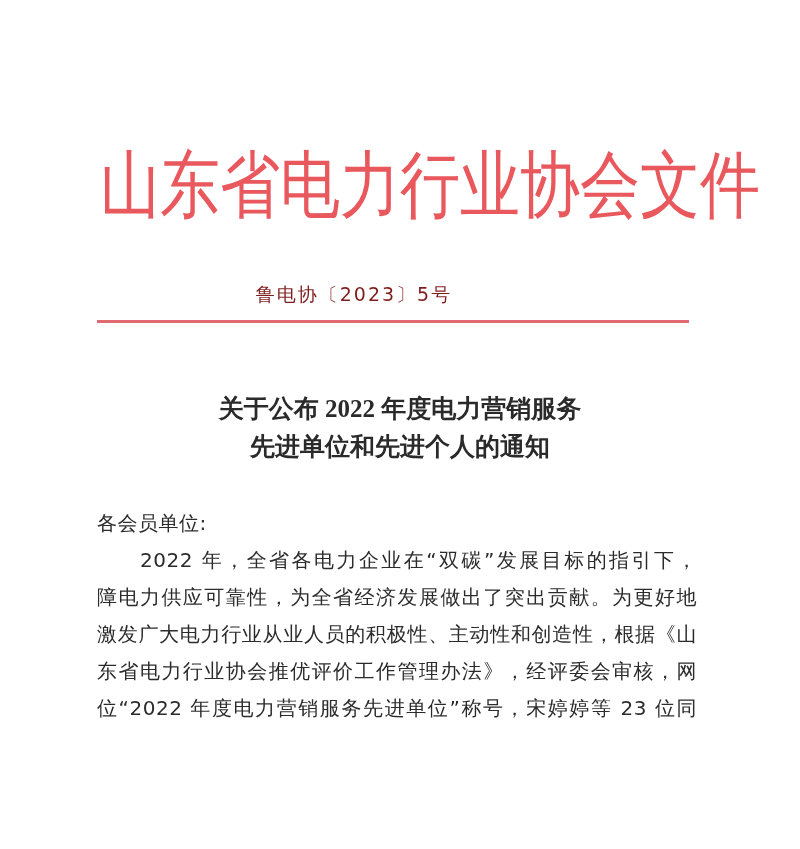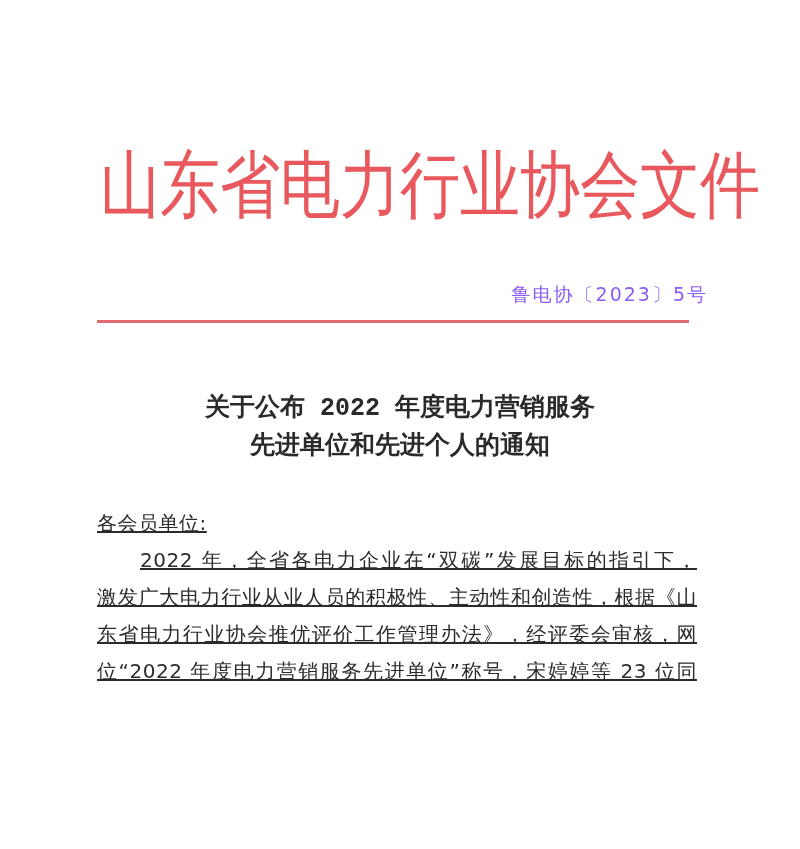--- a/index.html
+++ b/index.html
@@ -34,41 +34,41 @@
       letter-spacing: 0px;
       white-space: nowrap;
       transform: scaleY(1.22);
       transform-origin: center top;
     }
     .doc-number {
       position: absolute;
       left: 0;
       width: 708px;
       top: 282px;
-      text-align: right;
+      text-align: center;
       font-family: "DejaVu Sans", "Liberation Sans", sans-serif;
       font-size: 19px;
-      color: #8b5cf6;
+      color: #7f1d1d;
       letter-spacing: 2px;
     }
     .red-rule {
       position: absolute;
       left: 97px;
       top: 320px;
       width: 592px;
       height: 3px;
       background: #e06a72;
     }
     .notice-title {
       position: absolute;
       left: 0;
       width: 800px;
       top: 390px;
       text-align: center;
-      font-family: Liberation Mono, monospace;
+      font-family: Liberation Serif, serif;
       font-weight: bold;
       font-size: 25px;
       line-height: 38px;
       color: #2a2a2a;
     }
     .notice-title div { white-space: nowrap; }
     .body-text {
       position: absolute;
       left: 97px;
       top: 505px;
@@ -77,21 +77,20 @@
       font-size: 20px;
       color: #2b2b2b;
     }
     .line {
       height: 37px;
       line-height: 37px;
       white-space: nowrap;
       text-align: justify;
       text-align-last: justify;
       letter-spacing: 0.5px;
-      text-decoration: underline;
     }
     .line.salutation { text-align-last: left; }
     .line.indent { padding-left: 43px; }
   </style>
 </head>
 <body>
 
 <div class="page">
 
   <div class="red-header">山东省电力行业协会文件</div>
@@ -101,18 +100,19 @@
   <div class="red-rule"></div>
 
   <div class="notice-title">
     <div>关于公布 2022 年度电力营销服务</div>
     <div>先进单位和先进个人的通知</div>
   </div>
 
   <div class="body-text">
     <div class="line salutation">各会员单位:</div>
     <div class="line indent">2022 年，全省各电力企业在“双碳”发展目标的指引下，</div>
+    <div class="line">障电力供应可靠性，为全省经济发展做出了突出贡献。为更好地</div>
     <div class="line">激发广大电力行业从业人员的积极性、主动性和创造性，根据《山</div>
     <div class="line">东省电力行业协会推优评价工作管理办法》，经评委会审核，网</div>
     <div class="line">位“2022 年度电力营销服务先进单位”称号，宋婷婷等 23 位同</div>
   </div>
 
 </div>
 
 </body></html>

